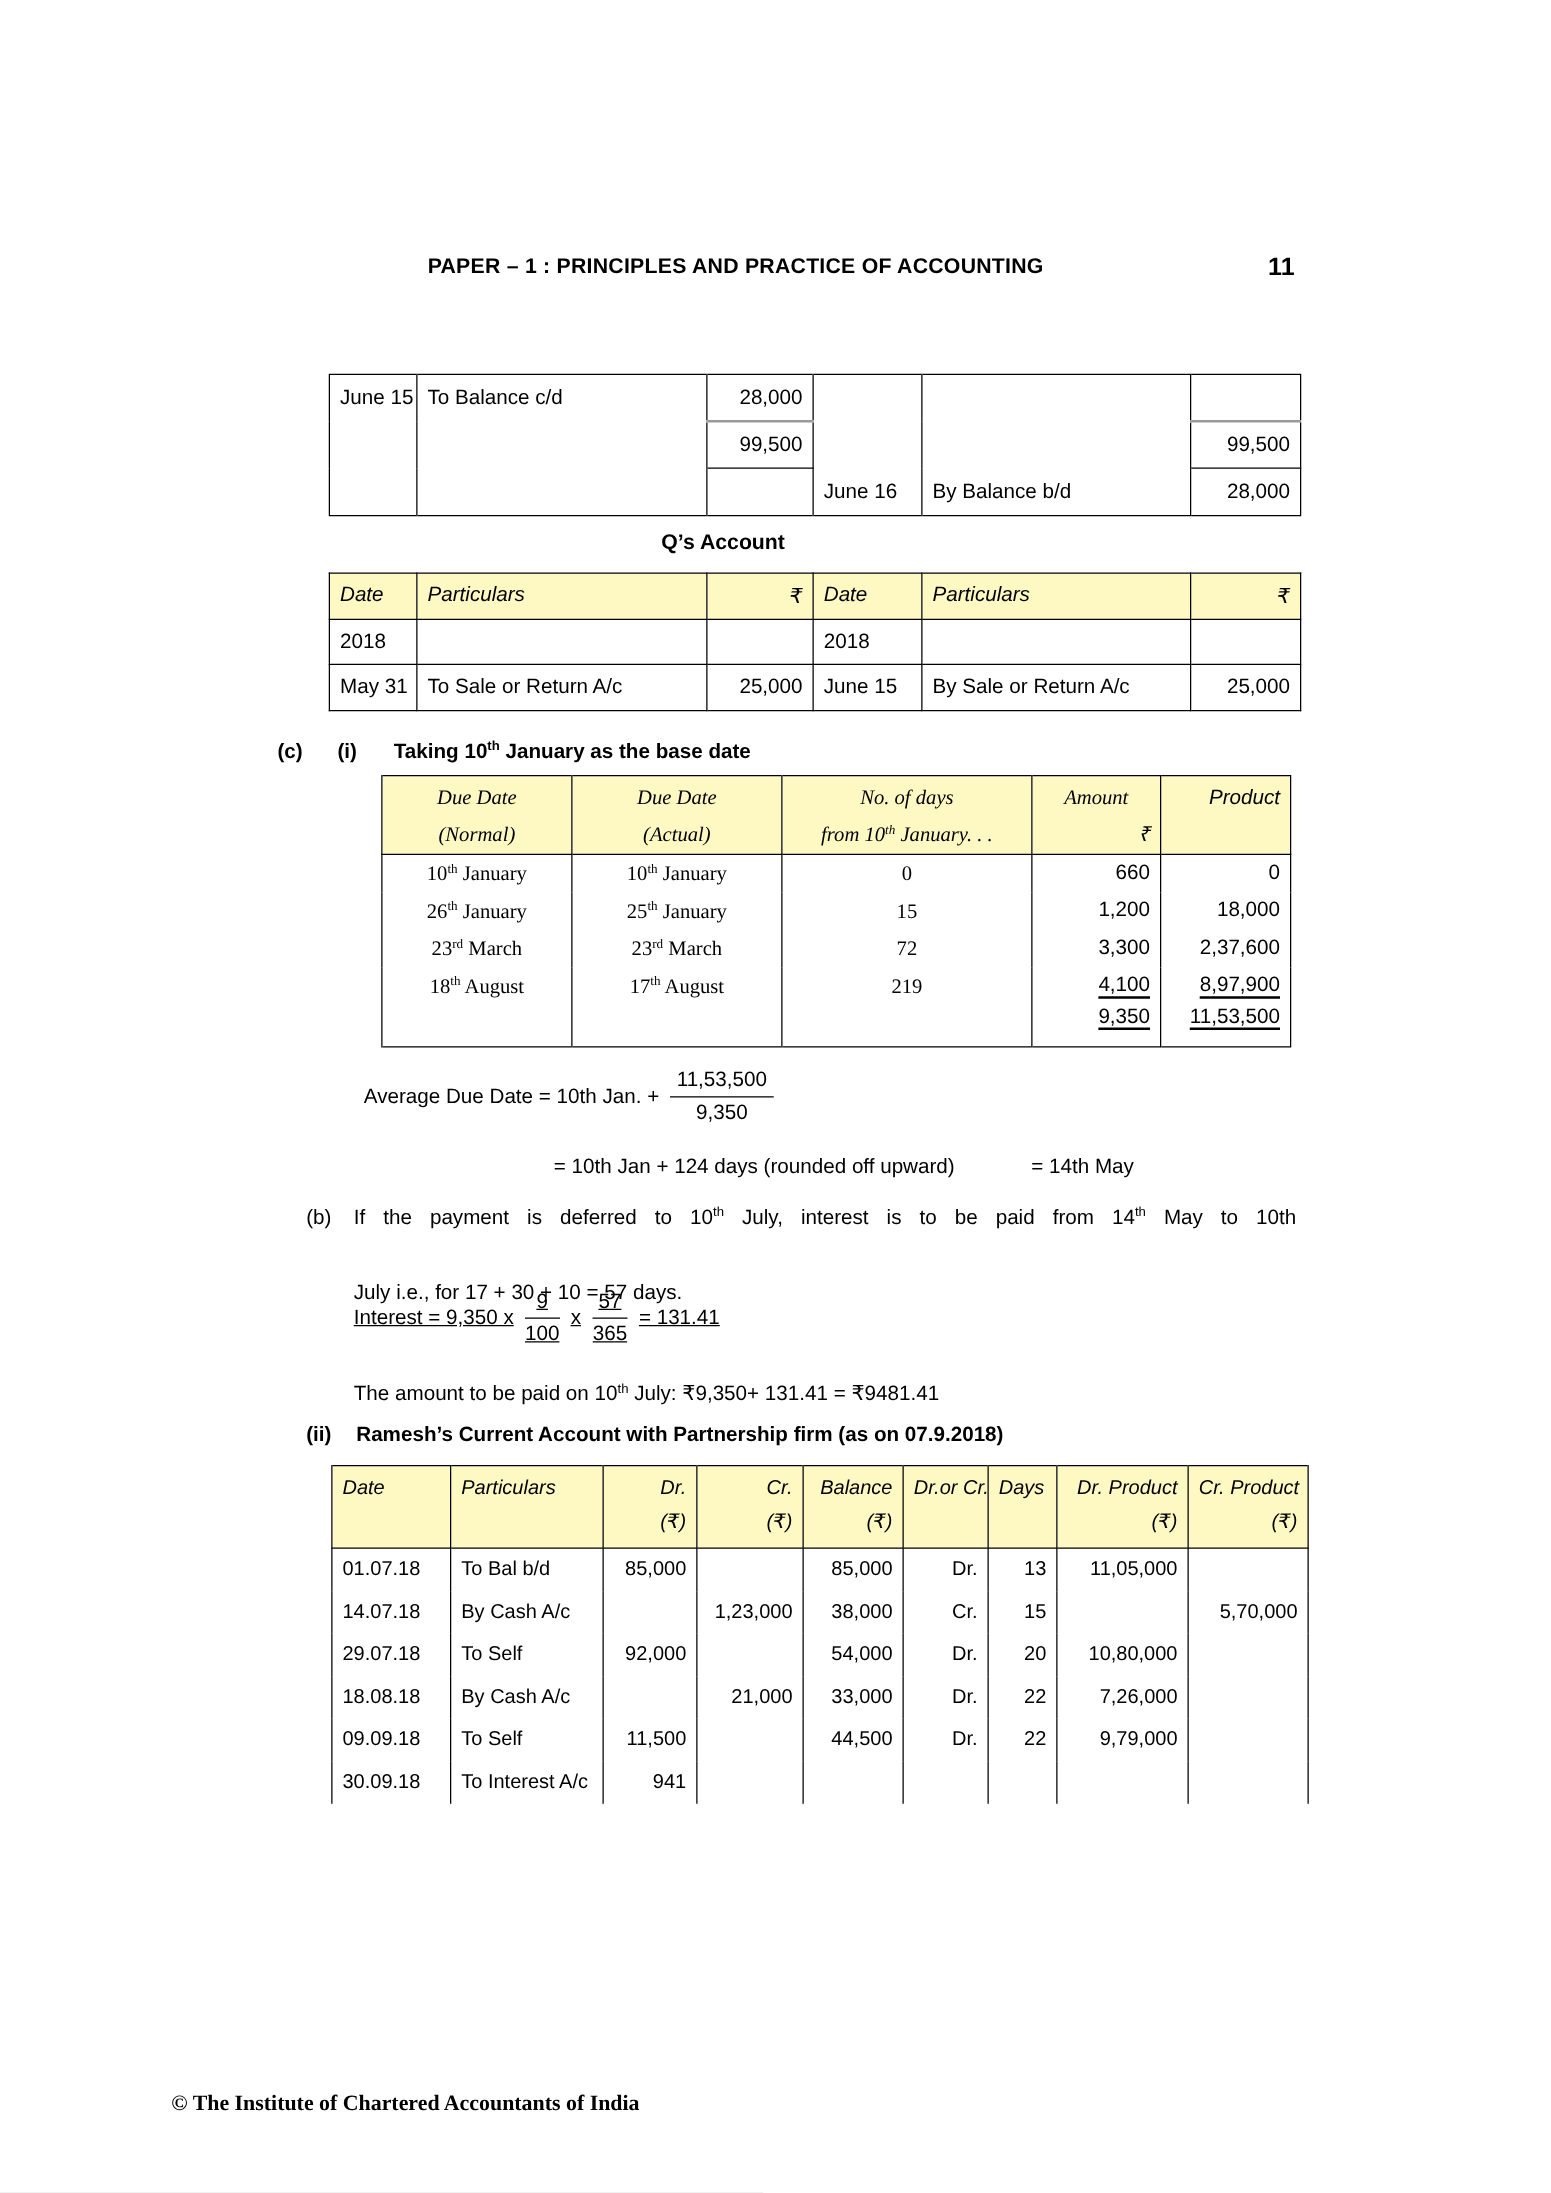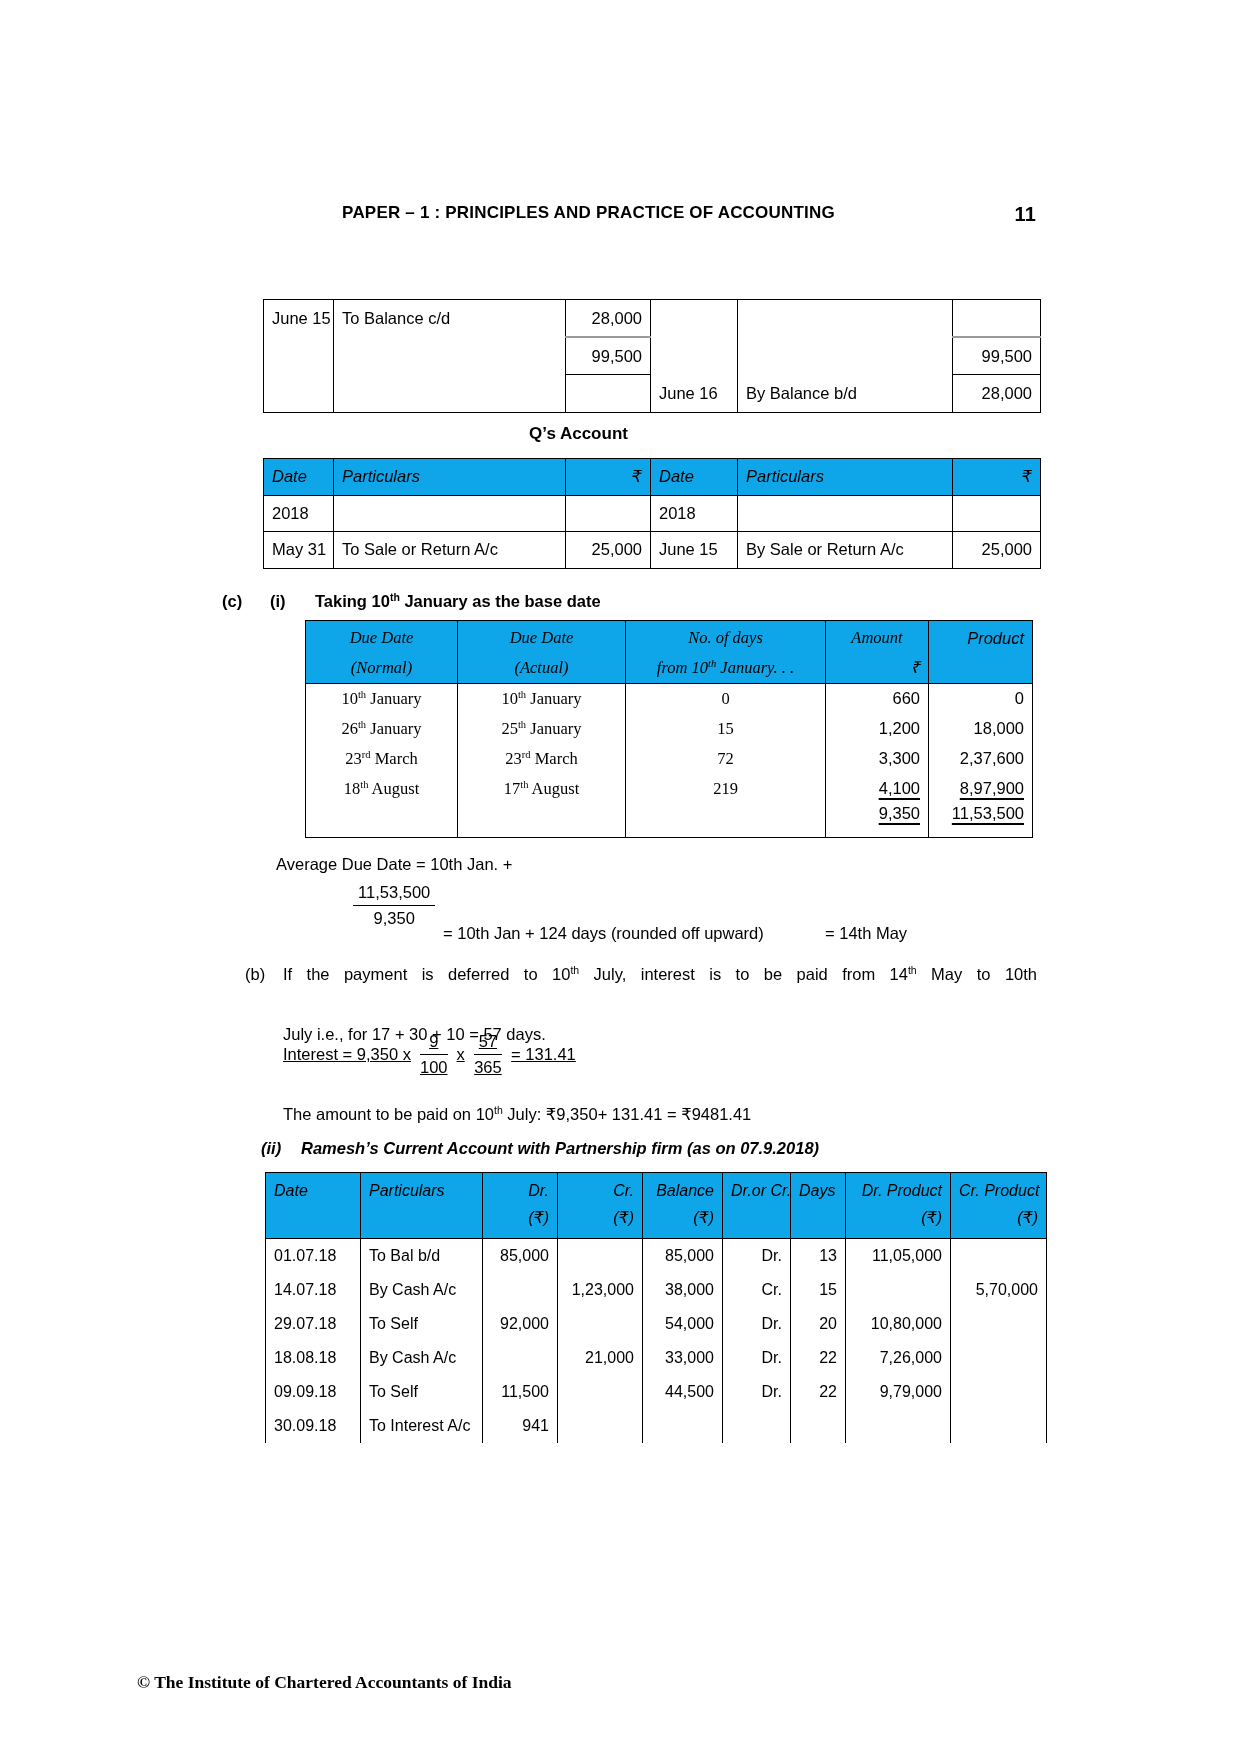--- a/index.html
+++ b/index.html
@@ -9,21 +9,21 @@
     font-size:16.5px;margin:0 auto;overflow:hidden;
   }
   .abs{position:absolute;}
   
   .hdrbar{top:203px;left:137px;width:903px;text-align:center;font-weight:bold;font-size:17px;letter-spacing:.2px;}
   .pagenum{position:absolute;right:4px;top:0;font-weight:bold;font-size:20px;}
   
   .tbl{border-collapse:collapse;table-layout:fixed;position:absolute;background:#fff;}
   .tbl td{padding:0 8px;overflow:hidden;white-space:nowrap;vertical-align:middle;}
   .a-r{text-align:right;}.a-c{text-align:center;font-family:Liberation Serif, serif;}.a-l{text-align:left;}
-  tr.hdr td{background:#0ea5e9;font-style:italic;}
+  tr.hdr td{background:#fef9c3;font-style:italic;}
   sup{font-size:10.5px;line-height:0;vertical-align:6px;}
   .u{text-decoration:underline;text-decoration-thickness:1.5px;text-underline-offset:4px;}
   
   .tbl1{border:1.5px solid #000;}
   .tbl1 td{border-left:1.5px solid #000;border-right:1.5px solid #000;}
   .tbl1 tr{height:37.5px;}
   .tbl1 tr:nth-child(1) td:nth-child(3),.tbl1 tr:nth-child(1) td:nth-child(6){border-bottom:2px solid #9a9a9a;}
   .tbl1 tr:nth-child(2) td:nth-child(3),.tbl1 tr:nth-child(2) td:nth-child(6){border-bottom:1.5px solid #000;}
   
   .tbl2 td{border:1.5px solid #000;}
@@ -210,21 +210,21 @@
         <tr>
           <td class="a-c"></td>
           <td class="a-c"></td>
           <td class="a-c"></td>
           <td class="a-r"><span class="u">9,350</span></td>
           <td class="a-r"><span class="u">11,53,500</span></td>
         </tr>
       </tbody>
   </table>
 
-  <div class="abs formula" style="top:855px;left:276px;flex-direction:column;">
+  <div class="abs formula" style="top:855px;left:291px;">
     <span>Average Due Date = 10th Jan. +</span>
     <span class="frac">
       <span class="num">11,53,500</span>
       <span class="den">9,350</span>
     </span>
   </div>
 
   <div class="abs" style="top:924px;left:0;width:1241px;height:24px;">
     <span class="seclabel" style="left:443px;">= 10th Jan + 124 days (rounded off upward)</span>
     <span class="seclabel" style="left:825px;">= 14th May</span>
@@ -247,21 +247,21 @@
     <span>x</span>
     <span class="frac">
       <span class="num">57</span>
       <span class="den">365</span>
     </span>
     <span>= 131.41</span>
   </div>
 
   <div class="abs" style="top:1105px;left:283px;"><span>The amount to be paid on 10</span><sup>th</sup><span> July: ₹9,350+ 131.41 = ₹9481.41</span></div>
 
-  <div class="abs secrow" style="top:1139px;left:16px;width:1054px;height:24px;font-style:italic;">
+  <div class="abs secrow" style="top:1139px;left:0;width:1054px;height:24px;">
     <span class="seclabel" style="left:245px;">(ii)</span>
     <span class="seclabel" style="left:285px;">Ramesh’s Current Account with Partnership firm (as on 07.9.2018)</span>
   </div>
 
   <table class="tbl tbl4" style="top:1172px;left:265px;width:781px;">
     <colgroup>
       <col style="width:95px">
         <col style="width:122px">
         <col style="width:75px">
       <col style="width:85px">

